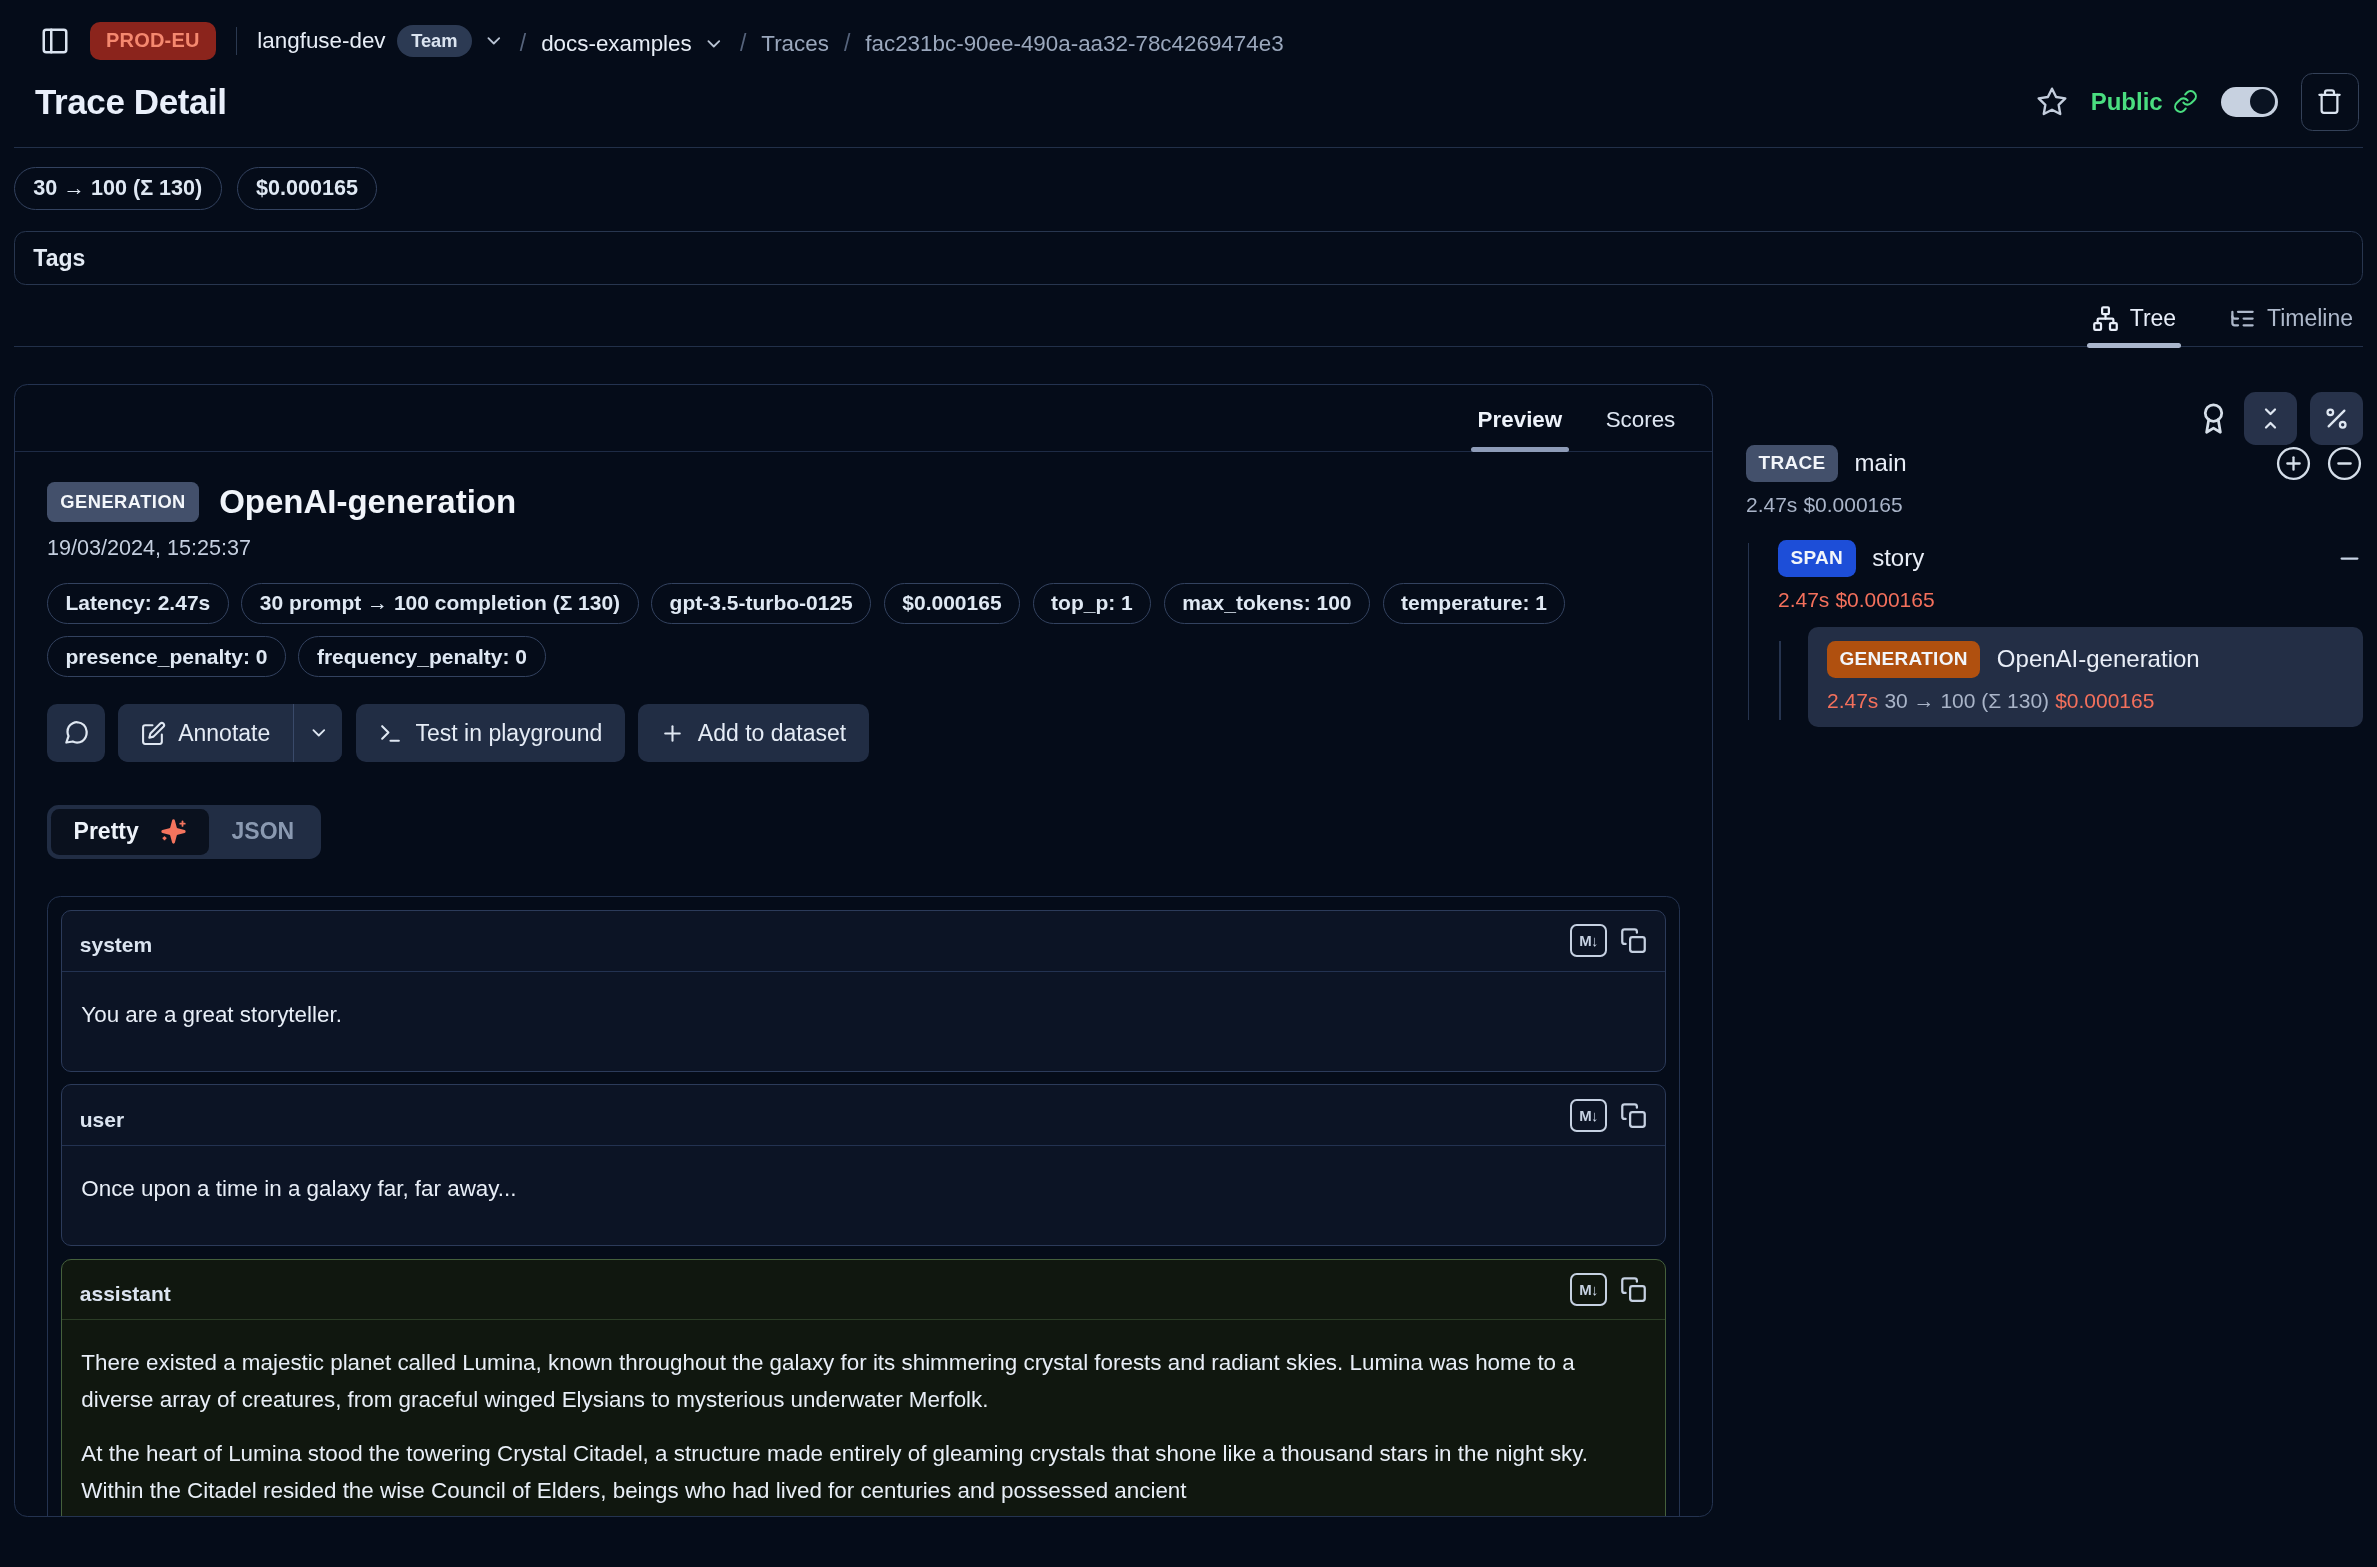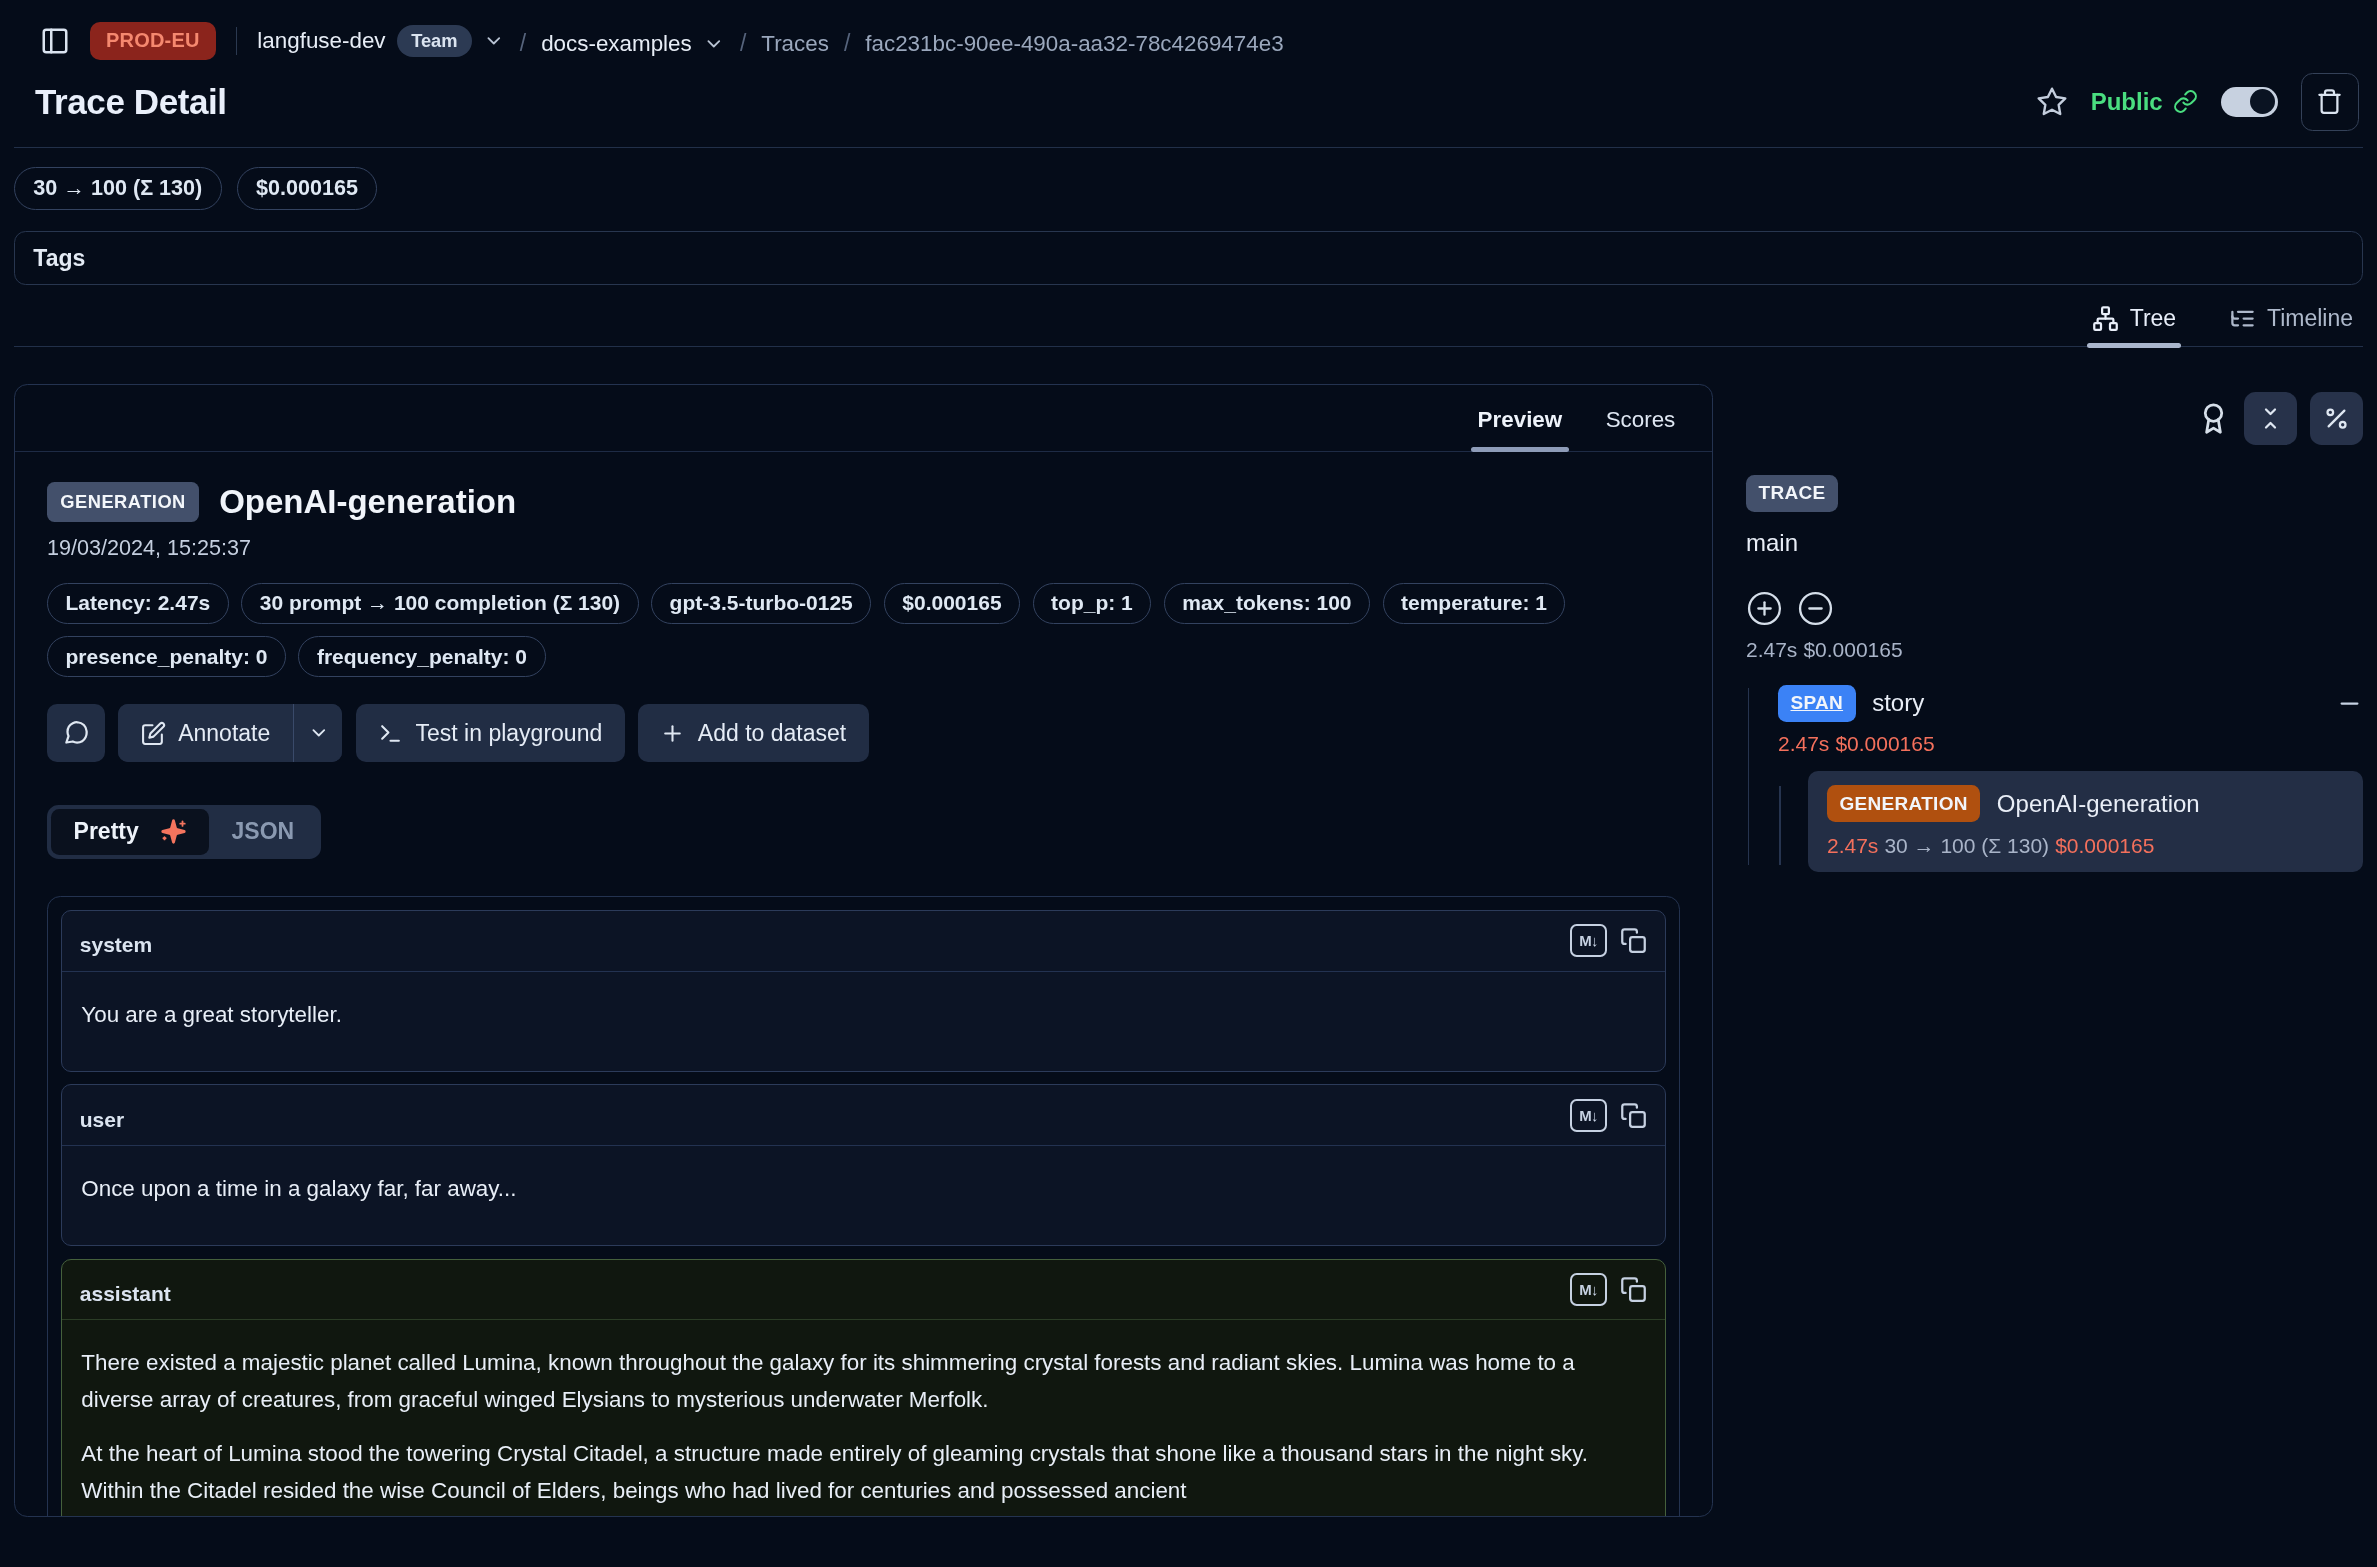--- a/index.html
+++ b/index.html
@@ -93,24 +93,24 @@
   .msg-body { padding: 25px 19px 38px; font-size: 22.4px; line-height: 1.62; color: #e8eef7; }
   .msg.assistant { border-color: #45603c; background: #10170f; }
   .msg.assistant .msg-head { border-bottom-color: #2b3d26; }
   .msg.assistant .msg-body { padding-bottom: 25px; }
   .msg-body p + p { margin-top: 18.3px; }
 
   
   .tree-panel { width: 617px; flex: none; }
   .tree-actions { display: flex; justify-content: flex-end; align-items: center; gap: 13.3px; margin-top: 8.3px; }
   .sq-btn { width: 53px; height: 53px; border-radius: 11.6px; background: #27324a; border: none; color: #dfe7f2; display: flex; align-items: center; justify-content: center; cursor: pointer; }
-  .trace-row { margin-top: 30px; display: flex; align-items: flex-start; gap: 16.6px; cursor: pointer; flex-direction: column; }
+  .trace-row { display: flex; align-items: center; gap: 16.6px; cursor: pointer; }
   .node-badge { color: #f2f5fa; font-size: 19px; font-weight: 700; letter-spacing: 0.3px; padding: 7.5px 12.5px; border-radius: 8.3px; white-space: nowrap; }
   .badge-slate { background: #43506b; }
-  .badge-indigo { background: #3b82f6; text-decoration: underline; }
+  .badge-indigo { background: #1d4ed8; }
   .badge-orange { background: #b0500f; }
   .node-name { font-size: 24px; font-weight: 500; color: #e9eef7; }
   .grow { flex: 1; }
   .metrics { display: flex; gap: 6px; font-size: 21px; color: #a9b4c8; margin-top: 10.8px; text-align: right; }
   .metric-hot { color: #f4705c; }
   .subtree { position: relative; margin-top: 23px; }
   .tline { position: absolute; width: 1.7px; background: #26344f; }
   .tline.l1 { left: 1.7px; top: 3.3px; bottom: 6.7px; }
   .tline.l2 { left: 33px; top: 101px; bottom: 6.7px; }
   .span-row { margin-left: 32px; display: flex; align-items: center; gap: 16.6px; cursor: pointer; }

